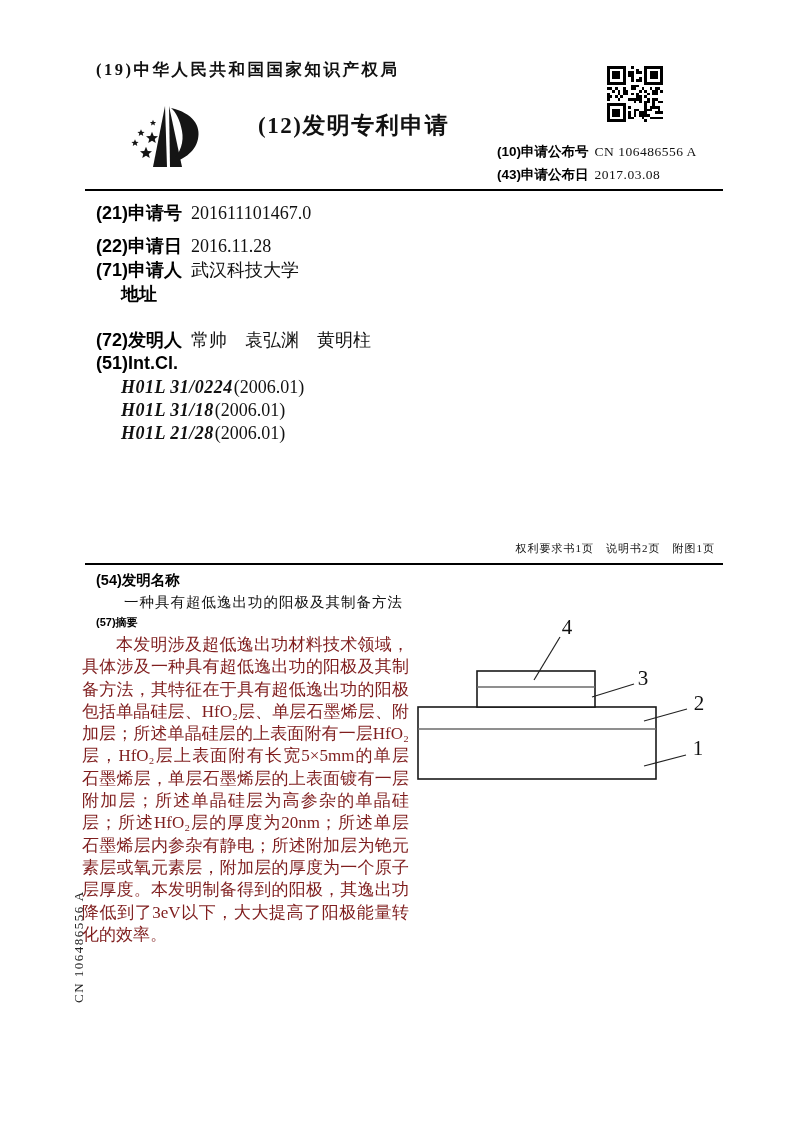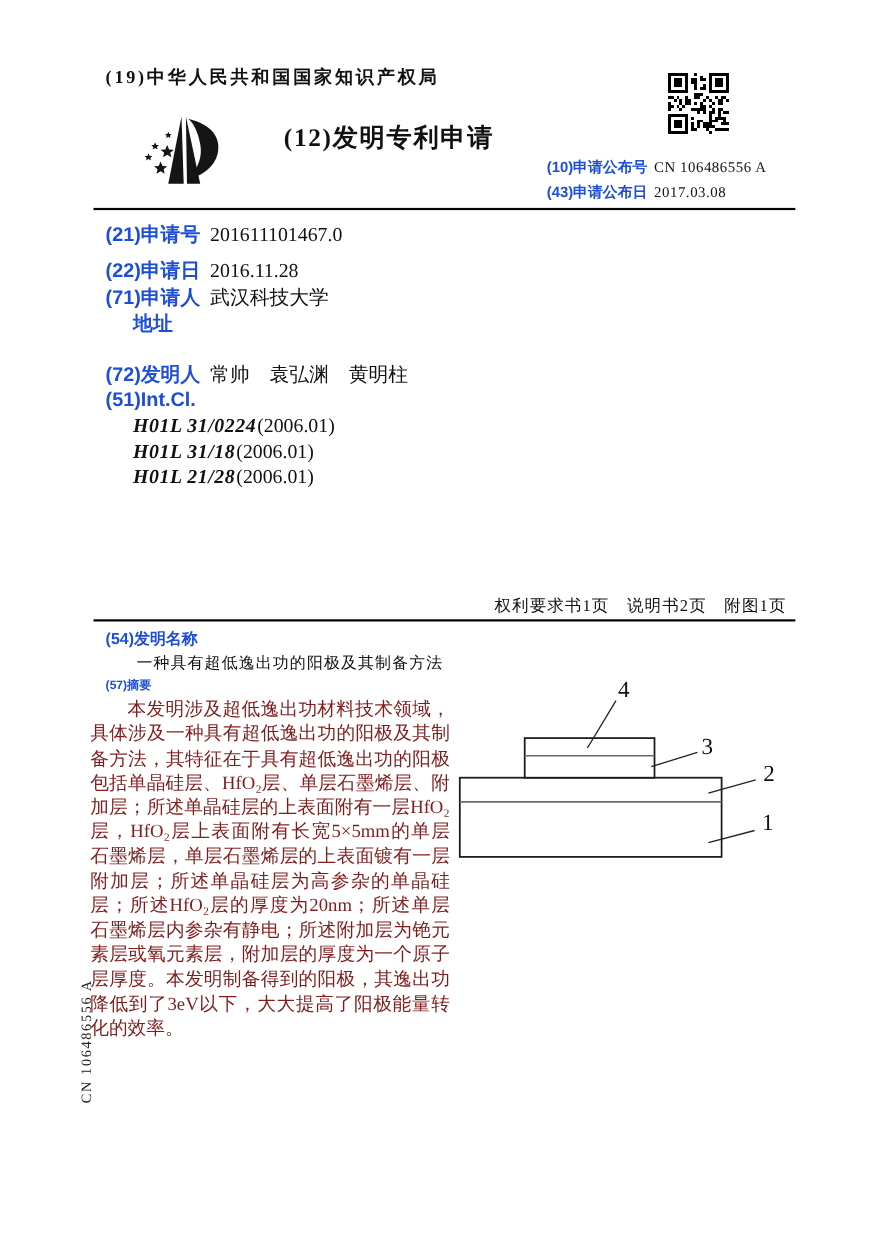--- a/index.html
+++ b/index.html
@@ -2,21 +2,21 @@
 <html><head>
 <meta charset="utf-8">
 <style>
   html,body{margin:0;padding:0;}
   body{
     width:800px;height:1131px;background:#ffffff;position:relative;
     font-family:"Liberation Serif","DejaVu Serif",serif;color:#111;
     overflow:hidden;
   }
   .abs{position:absolute;}
-  .lbl{font-family:"Liberation Sans","DejaVu Sans",sans-serif;font-weight:700;color:#1d4ed8;}
+  .lbl{font-family:"Liberation Sans","DejaVu Sans",sans-serif;font-weight:700;color:#000000;}
   .val{font-family:"Liberation Serif","DejaVu Serif",serif;font-weight:400;}
 
   .office{left:96px;top:59px;font-size:16.5px;font-weight:700;letter-spacing:2.5px;}
   .logo{left:118px;top:100px;width:120px;height:84px;}
   .doc-type{left:258px;top:110px;font-size:23px;font-weight:700;letter-spacing:1.5px;}
   .qr{left:607px;top:66px;width:56px;height:56px;}
 
   .pub-row{left:497px;font-size:13.5px;white-space:nowrap;}
   .pub1{top:143px;}
   .pub2{top:166px;}
@@ -31,21 +31,21 @@
   .brow .lbl{margin-right:9px;}
   .r21{top:201px;} .r22{top:234px;} .r71{top:258px;}
   .raddr{left:121px;top:282px;white-space:normal;display:flex;}
   .raddr .addr-val{width:254px;line-height:22px;margin-left:8px;white-space:normal;}
   .r72{top:328px;} .r51{top:353px;}
   .icl{left:121px;}
   .icl0{top:377px;} .icl1{top:400px;} .icl2{top:423px;}
   .icl .code{font-style:italic;font-weight:700;letter-spacing:0.5px;}
   .icl .ver{margin-left:1px;}
 
-  .pages-info{top:541px;right:85px;font-size:15px;letter-spacing:1px;}
+  .pages-info{top:541px;right:85px;font-size:11px;letter-spacing:1px;}
 
   .t54{left:96px;top:571px;font-size:14.5px;}
   .title-text{left:124px;top:593px;font-size:14.5px;letter-spacing:1px;}
   .t57{left:96px;top:615px;font-size:11px;}
   .abstract{
     left:82px;top:634px;width:327px;font-size:17px;line-height:22.3px;
     text-align:justify;text-indent:2em;color:#7f1d1d;
   }
 
   .fig{left:413px;top:598px;width:300px;height:200px;}

